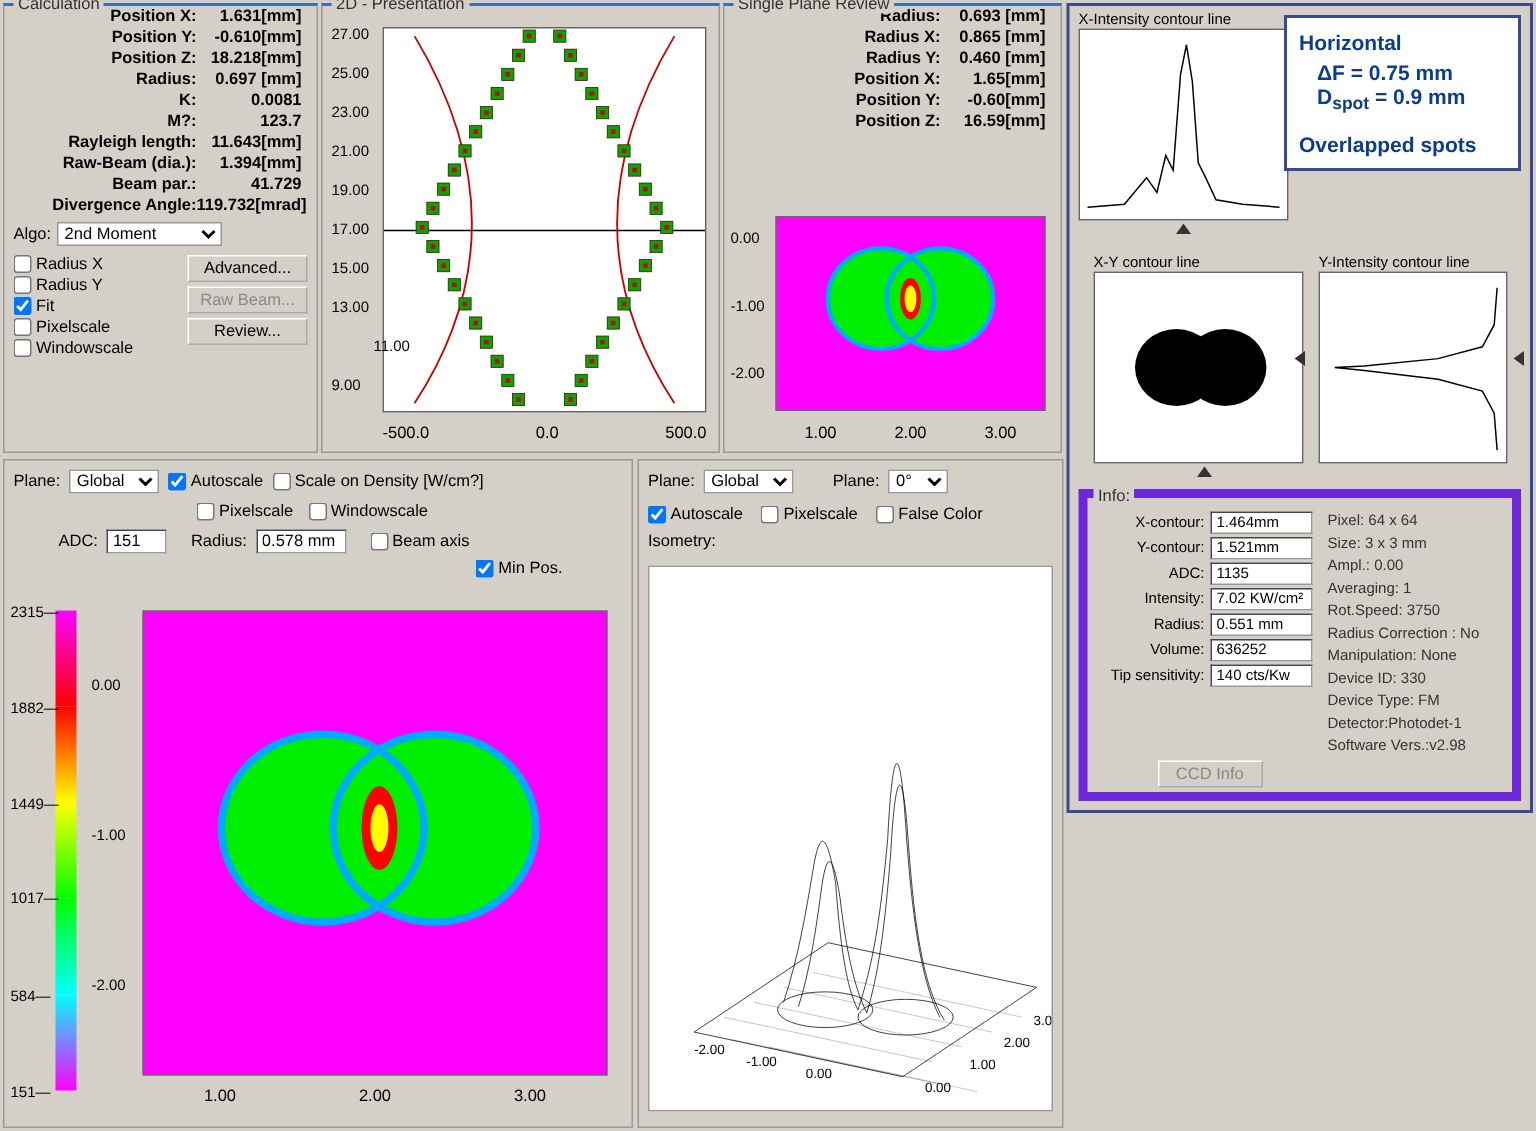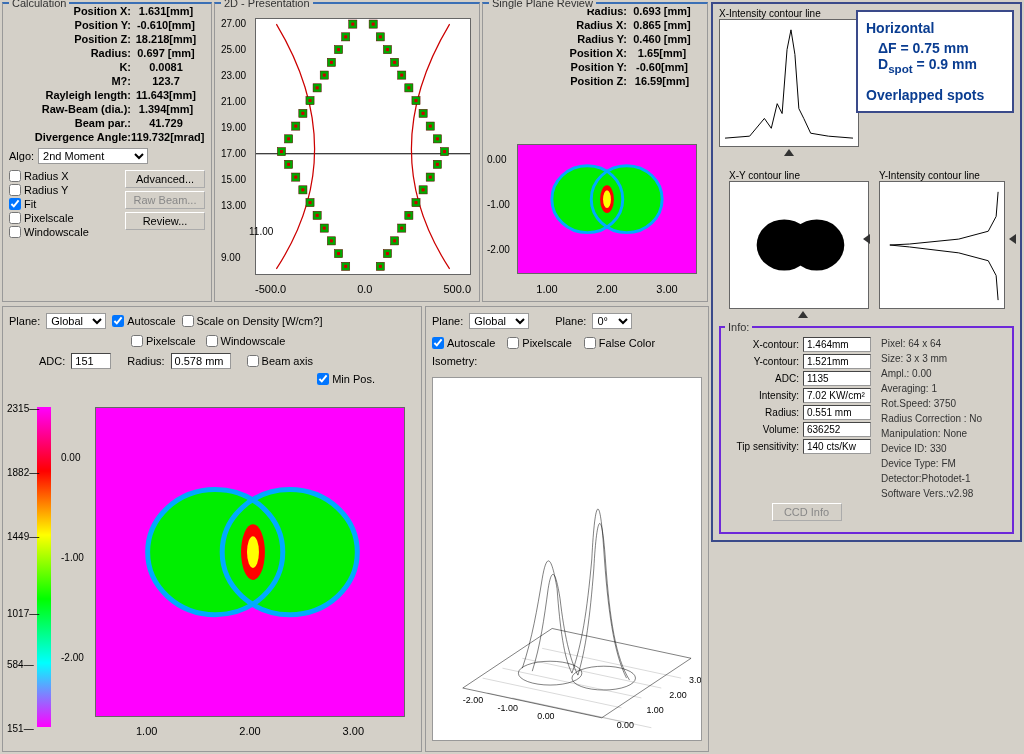--- a/index.html
+++ b/index.html
@@ -1,21 +1,21 @@
 <!DOCTYPE html>
 <html><head>
 <meta charset="utf-8">
 <style>
   * { box-sizing: border-box; margin: 0; padding: 0; font-family: Arial, sans-serif; }
   body { background: #d4d0c8; width: 1024px; height: 754px; position: relative; overflow: hidden; font-size: 11px; }
   .panel { position: absolute; background: #d4d0c8; border: 1px solid #999; }
   .group-title { position: absolute; font-size: 11px; color: #333; background: #d4d0c8; padding: 0 3px; top: -7px; }
   .row { display: flex; justify-content: space-between; align-items: center; padding: 1px 4px; font-size: 11px; }
   .row .label { color: #000; font-weight: bold; text-align: right; flex: 1; }
-  .row .value { color: #000; font-weight: bold; text-align: center; width: 70px; }
+  .row .value { color: #000; font-weight: bold; text-align: right; width: 70px; }
   .red { color: #c00 !important; font-weight: bold; }
   .btn { background: #d4d0c8; border: 1px outset #fff; padding: 2px 6px; font-size: 11px; cursor: pointer; }
   .btn.disabled { color: #888; }
   .input-field { background: #fff; border: 1px inset #999; padding: 1px 3px; font-size: 11px; }
   .checkbox { display: inline-flex; align-items: center; gap: 3px; font-size: 11px; }
   .checkbox input { width: 12px; height: 12px; }
   .plot-area { background: #fff; border: 1px solid #666; position: relative; }
   .axis-label { position: absolute; font-size: 10px; color: #000; }
   select { font-size: 11px; background: #fff; border: 1px solid #999; }
   .colorbar { width: 14px; position: absolute; }
@@ -328,21 +328,21 @@
   </div>
   <div id="bl-yticks"></div>
   <div id="bl-xticks" style="position:absolute; bottom:14px; left:92px; width:310px; display:flex; justify-content:space-around;">
       <span>1.00</span>
       <span>2.00</span>
       <span>3.00</span>
     </div>
 <span class="axis-label" style="left: 4px; top: 96px;">2315—</span>
     <span class="axis-label" style="left: 4px; top: 160px;">1882—</span>
     <span class="axis-label" style="left: 4px; top: 224px;">1449—</span>
-    <span class="axis-label" style="left: 4px; top: 301px;">1017—</span>
+    <span class="axis-label" style="left: 4px; top: 287px;">1017—</span>
     <span class="axis-label" style="left: 4px; top: 352px;">584—</span>
     <span class="axis-label" style="left: 4px; top: 416px;">151—</span>
     <span class="axis-label" style="left: 58px; top: 145px;">0.00</span>
     <span class="axis-label" style="left: 58px; top: 245px;">-1.00</span>
     <span class="axis-label" style="left: 58px; top: 345px;">-2.00</span>
   </div>
 
 <div class="panel" style="left:425px; top:306px; width:284px; height:446px;">
   <div style="padding:6px; display:flex; align-items:center; gap:6px;">
     <span>Plane:</span>
@@ -430,21 +430,21 @@
     <div class="plot-area" style="width:126px; height:128px;">
       <svg width="100%" height="100%" viewBox="0 0 126 128">
           <path d="M 120 10 L 118 35 L 110 50 L 80 58 L 30 63 L 10 64 L 30 66 L 80 72 L 110 80 L 118 95 L 120 120" stroke="#000" fill="none"></path>
         </svg>
     </div>
   </div>
   <div style="position:absolute; left:296px; top:230px;">
       <div class="triangle-left"></div>
     </div>
 
-  <div style="position:absolute; left:6px; top:322px; right:6px; bottom:6px; border:2px solid #6d28d9;">
+  <div style="position:absolute; left:6px; top:322px; right:6px; bottom:6px; border:6px solid #6d28d9;">
     <div class="group-title" style="left:4px;">Info:</div>
     <div style="display:flex; padding-top:8px;">
       <div style="width:160px;" id="info-rows">
           <div style="display: flex; align-items: center; padding: 1px 4px; gap: 4px;">
             <span style="width:74px;text-align:right;font-size:10px;">X-contour:</span>
             <input class="input-field" style="width: 68px; font-size: 10px;" value="1.464mm">
           </div>
           <div style="display: flex; align-items: center; padding: 1px 4px; gap: 4px;">
             <span style="width:74px;text-align:right;font-size:10px;">Y-contour:</span>
             <input class="input-field" style="width: 68px; font-size: 10px;" value="1.521mm">

